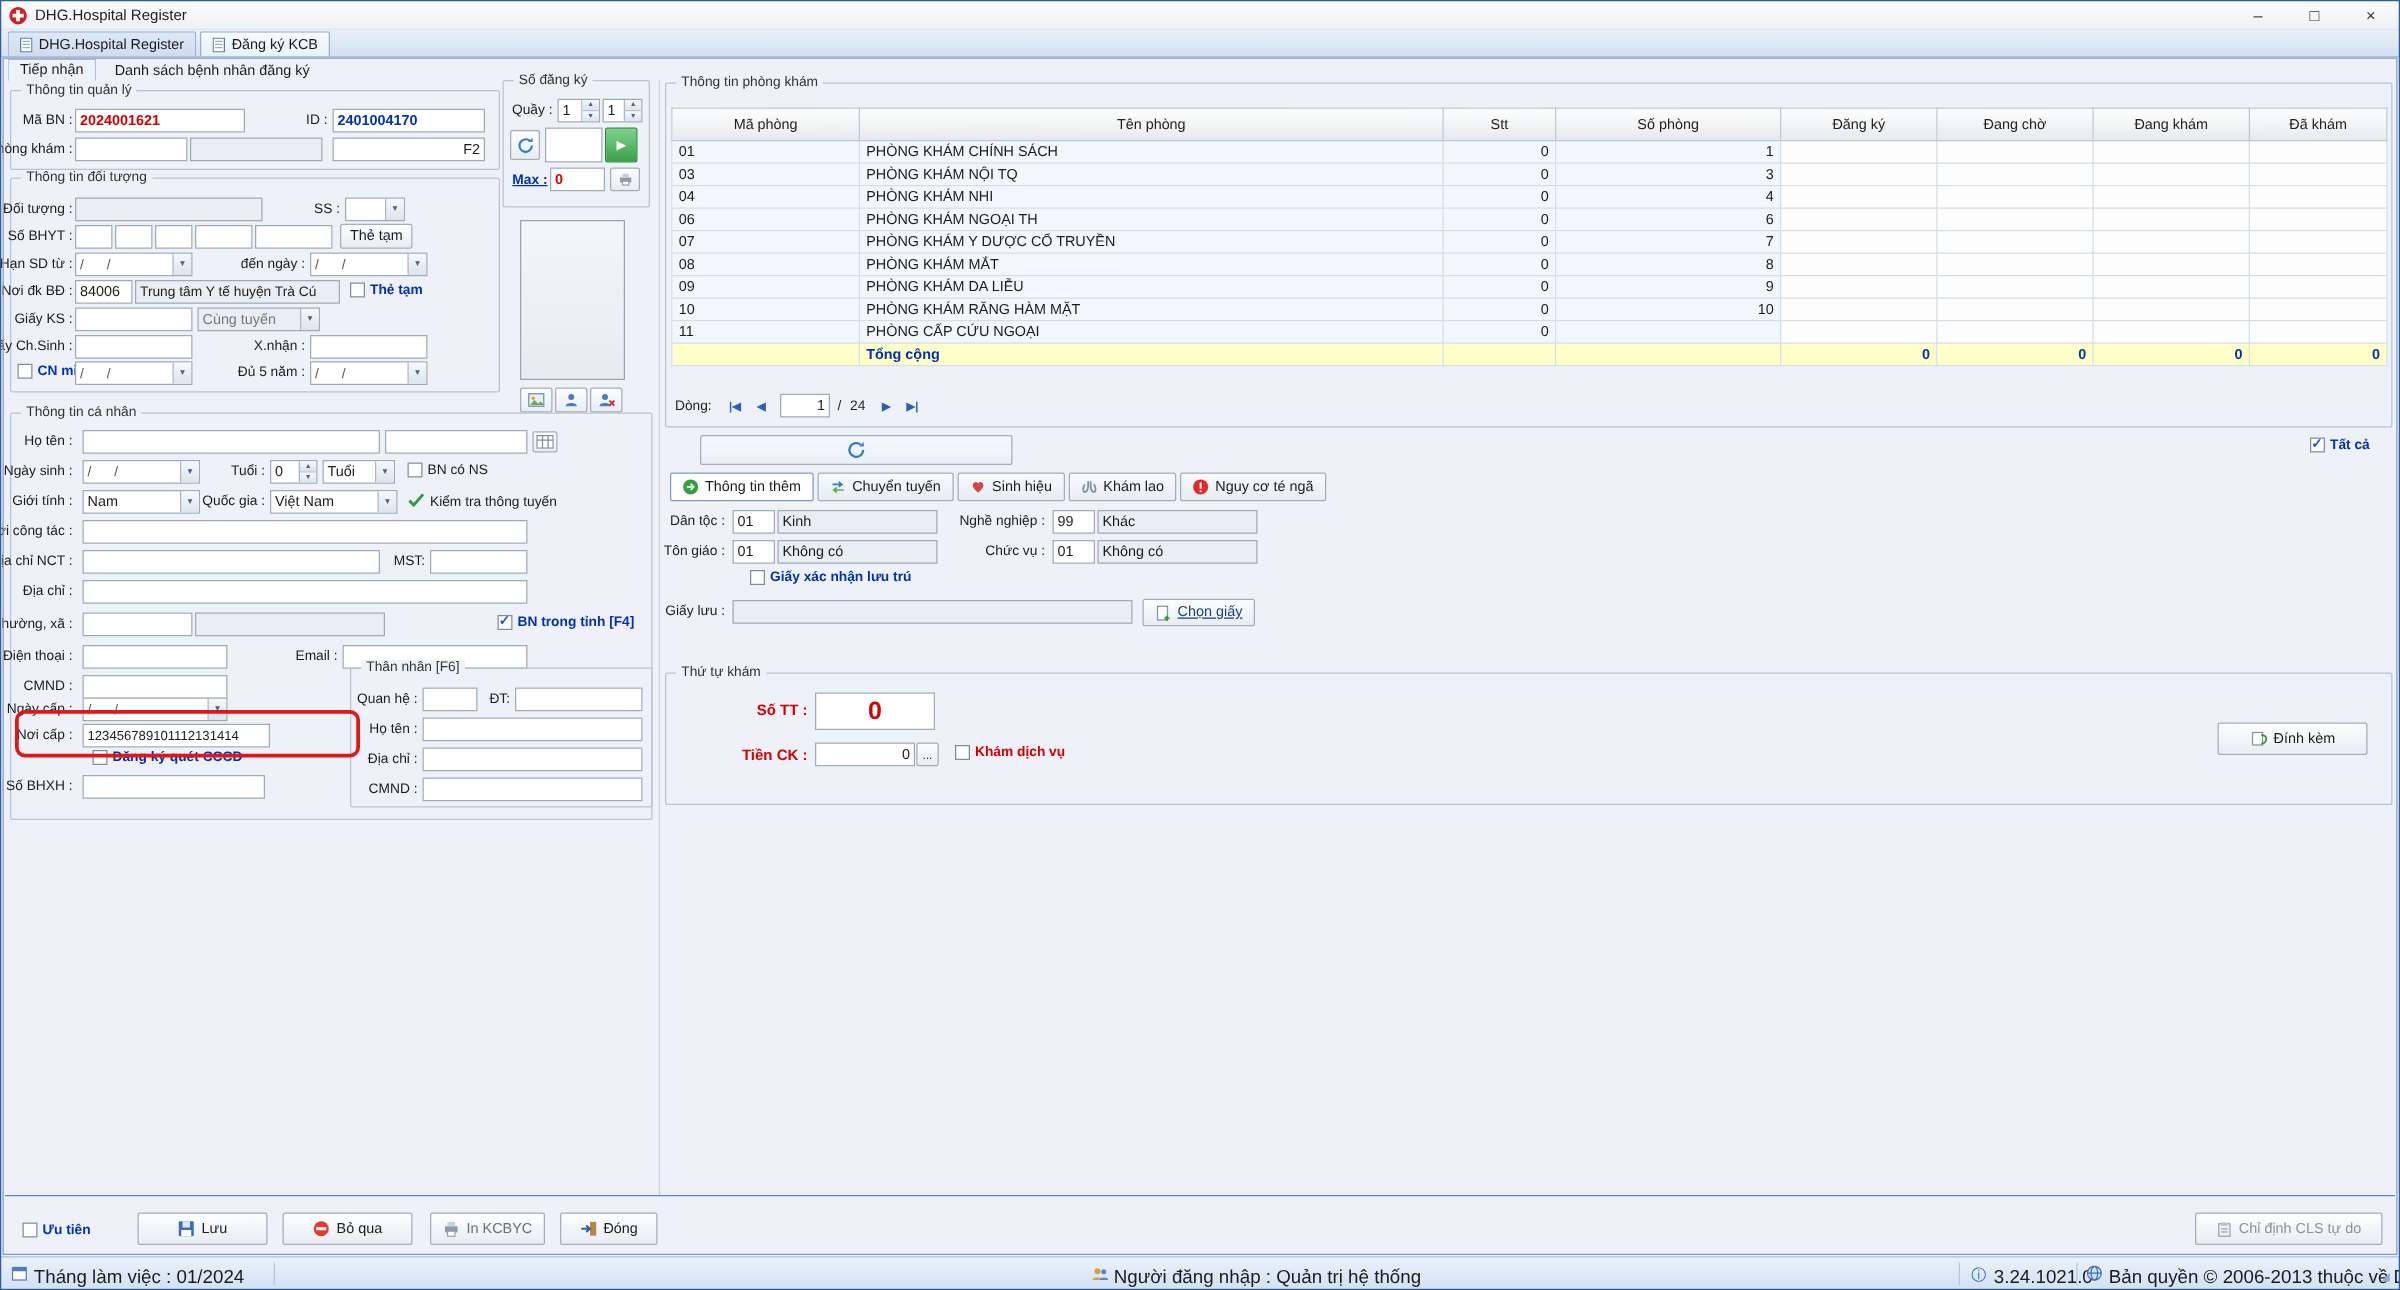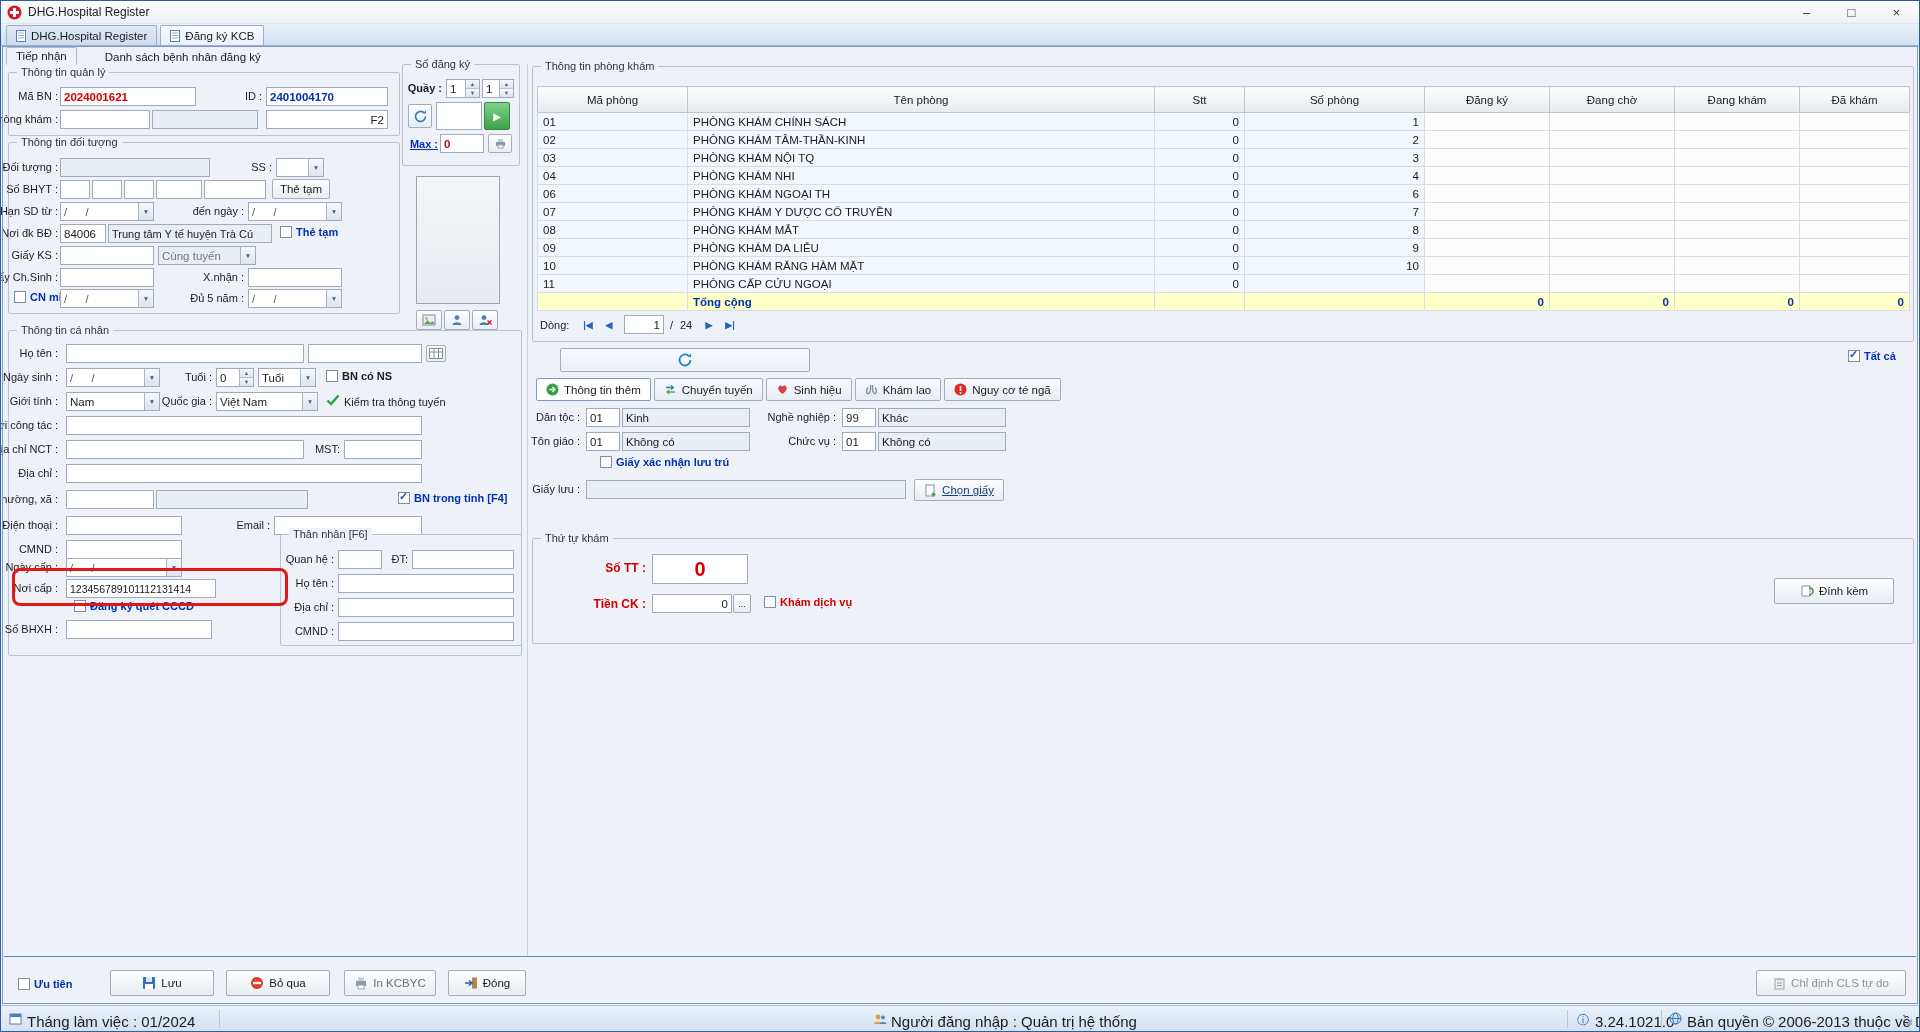--- a/index.html
+++ b/index.html
@@ -6,21 +6,21 @@
 html,body{width:1920px;height:1032px}
 body{position:relative;overflow:hidden;font-family:"Liberation Sans",sans-serif;font-size:11.5px;color:#1c1c1c;background:#eef2f8}
 .winborder{position:absolute;inset:0;border:1px solid #2e5da6;pointer-events:none;z-index:99}
 .titlebar{position:absolute;left:1px;top:1px;right:1px;height:23px;background:linear-gradient(#fbfcfd,#eef1f5);display:flex;align-items:center;border-bottom:1px solid #dfe5ec;z-index:5}
 .title-text{margin-left:6px;font-size:12px;color:#222}
 .win-controls{margin-left:auto;display:flex;height:100%}
 .win-btn{width:45px;height:100%;display:flex;align-items:center;justify-content:center;color:#333;font-size:13px}
 .tabstrip{position:absolute;left:1px;top:24px;right:1px;height:22px;background:linear-gradient(#e9f0f9,#d2e0f1);display:flex;align-items:flex-end;padding-left:5px;gap:3px;border-bottom:1px solid #9ab0cd;z-index:5}
 .mtab{height:20px;display:flex;align-items:center;gap:5px;padding:0 9px;border:1px solid #9ab0cd;border-bottom:none;border-radius:2px 2px 0 0;background:linear-gradient(#dfe9f5,#cfdcee)}
 .mtab.active{background:linear-gradient(#f9fbfe,#e9f1fa)}
-.subtabs{position:absolute;left:6px;top:47px;display:flex;gap:19px;align-items:flex-end;z-index:4}
+.subtabs{position:absolute;left:6px;top:47px;display:flex;gap:6px;align-items:flex-end;z-index:4}
 .stab{padding:2px 9px;white-space:nowrap}
 .stab.active{border:1px solid #a9bcd6;border-bottom-color:#eef2f8;background:#eef2f8;border-radius:2px 2px 0 0}
 .pageborder{position:absolute;left:2px;top:46px;right:2px;bottom:28px;border:1px solid #7f9cc4;pointer-events:none;z-index:1}
 .lbl{position:absolute;font-size:11px;text-align:right;white-space:nowrap;line-height:13px}
 .lbl.l{text-align:left}
 .lc{left:-22px;width:80px}
 .tb{position:absolute;height:19px;border:1px solid #9fabb9;background:#fff;display:flex;align-items:center;padding:0 3px;white-space:nowrap;overflow:hidden;font-size:11.5px}
 .tb.ro{background:#e9eef4}
 .tb.right{justify-content:flex-end}
 .tb .v{display:block}
@@ -28,21 +28,21 @@
 .muted{color:#777}
 .arr{width:15px;align-self:stretch;margin-right:-3px;margin-left:auto;border-left:1px solid #aab6c3;background:linear-gradient(#f6f8fb,#dde4ec);display:flex;align-items:center;justify-content:center;font-size:6.5px;color:#49618a;flex:none}
 .spin-btns{width:14px;align-self:stretch;margin-right:-3px;margin-left:auto;display:flex;flex-direction:column;border-left:1px solid #aab6c3;flex:none}
 .spin-btns span{flex:1;display:flex;align-items:center;justify-content:center;font-size:5.5px;color:#49618a;background:linear-gradient(#f6f8fb,#dde4ec)}
 .spin-btns span+span{border-top:1px solid #b9c3cf}
 .cb{position:absolute;display:flex;align-items:center;gap:4px;white-space:nowrap;font-size:11px}
 .cbx{width:12px;height:12px;border:1px solid #7f8d9c;background:#fff;position:relative;flex:none}
 .cb.on .cbx::after{content:"✓";position:absolute;left:0;top:-3px;font-size:11px;font-weight:bold;color:#2457c0}
 .blue{color:#0031b0;font-weight:bold}
 .red{color:#d40000;font-weight:bold}
-.bld{font-weight:bold}
+.bld{font-weight:normal}
 .u{text-decoration:underline}
 .btn{position:absolute;border:1px solid #a3aeba;border-radius:2px;background:linear-gradient(#fdfefe,#e8edf3);display:flex;align-items:center;justify-content:center;gap:5px;white-space:nowrap;font-size:11.5px}
 .btn.flat{background:linear-gradient(#f6f9fc,#eaf0f6)}
 .btn.green{background:linear-gradient(#7fd28a,#3ba14c);border-color:#2f8a40;color:#fff}
 .grp{position:absolute;border:1px solid #b7c3d1;border-radius:2px}
 .cap{position:absolute;top:-7px;left:8px;background:#eef2f8;padding:0 4px;white-space:nowrap;line-height:13px;font-size:11px;color:#333}
 .photo{position:absolute;border:1px solid #98a4b2;background:linear-gradient(#f4f6f8,#e7ebf0)}
 .grid{position:absolute;border-collapse:collapse;table-layout:fixed;background:#fff}
 .grid th{border:1px solid #bfc7d1;background:linear-gradient(#fefefe,#e6e9ee);height:26px;font-weight:normal;font-size:11.5px;color:#222;overflow:hidden;white-space:nowrap}
 .grid td{border:1px solid #d4dde8;height:18px;padding:0 5px;overflow:hidden;white-space:nowrap;font-size:11.5px;background:#f2f7fd}
@@ -385,30 +385,20 @@
         <td>01</td>
         <td>PHÒNG KHÁM CHÍNH SÁCH</td>
         <td class="num">0</td>
         <td class="num">1</td>
         <td class="emp"></td>
         <td class="emp"></td>
         <td class="emp"></td>
         <td class="emp"></td>
       </tr>
       <tr>
-        <td>02</td>
-        <td>PHÒNG KHÁM TÂM-THẦN-KINH</td>
-        <td class="num">0</td>
-        <td class="num">2</td>
-        <td class="emp"></td>
-        <td class="emp"></td>
-        <td class="emp"></td>
-        <td class="emp"></td>
-      </tr>
-      <tr>
         <td>03</td>
         <td>PHÒNG KHÁM NỘI TQ</td>
         <td class="num">0</td>
         <td class="num">3</td>
         <td class="emp"></td>
         <td class="emp"></td>
         <td class="emp"></td>
         <td class="emp"></td>
       </tr>
       <tr>

